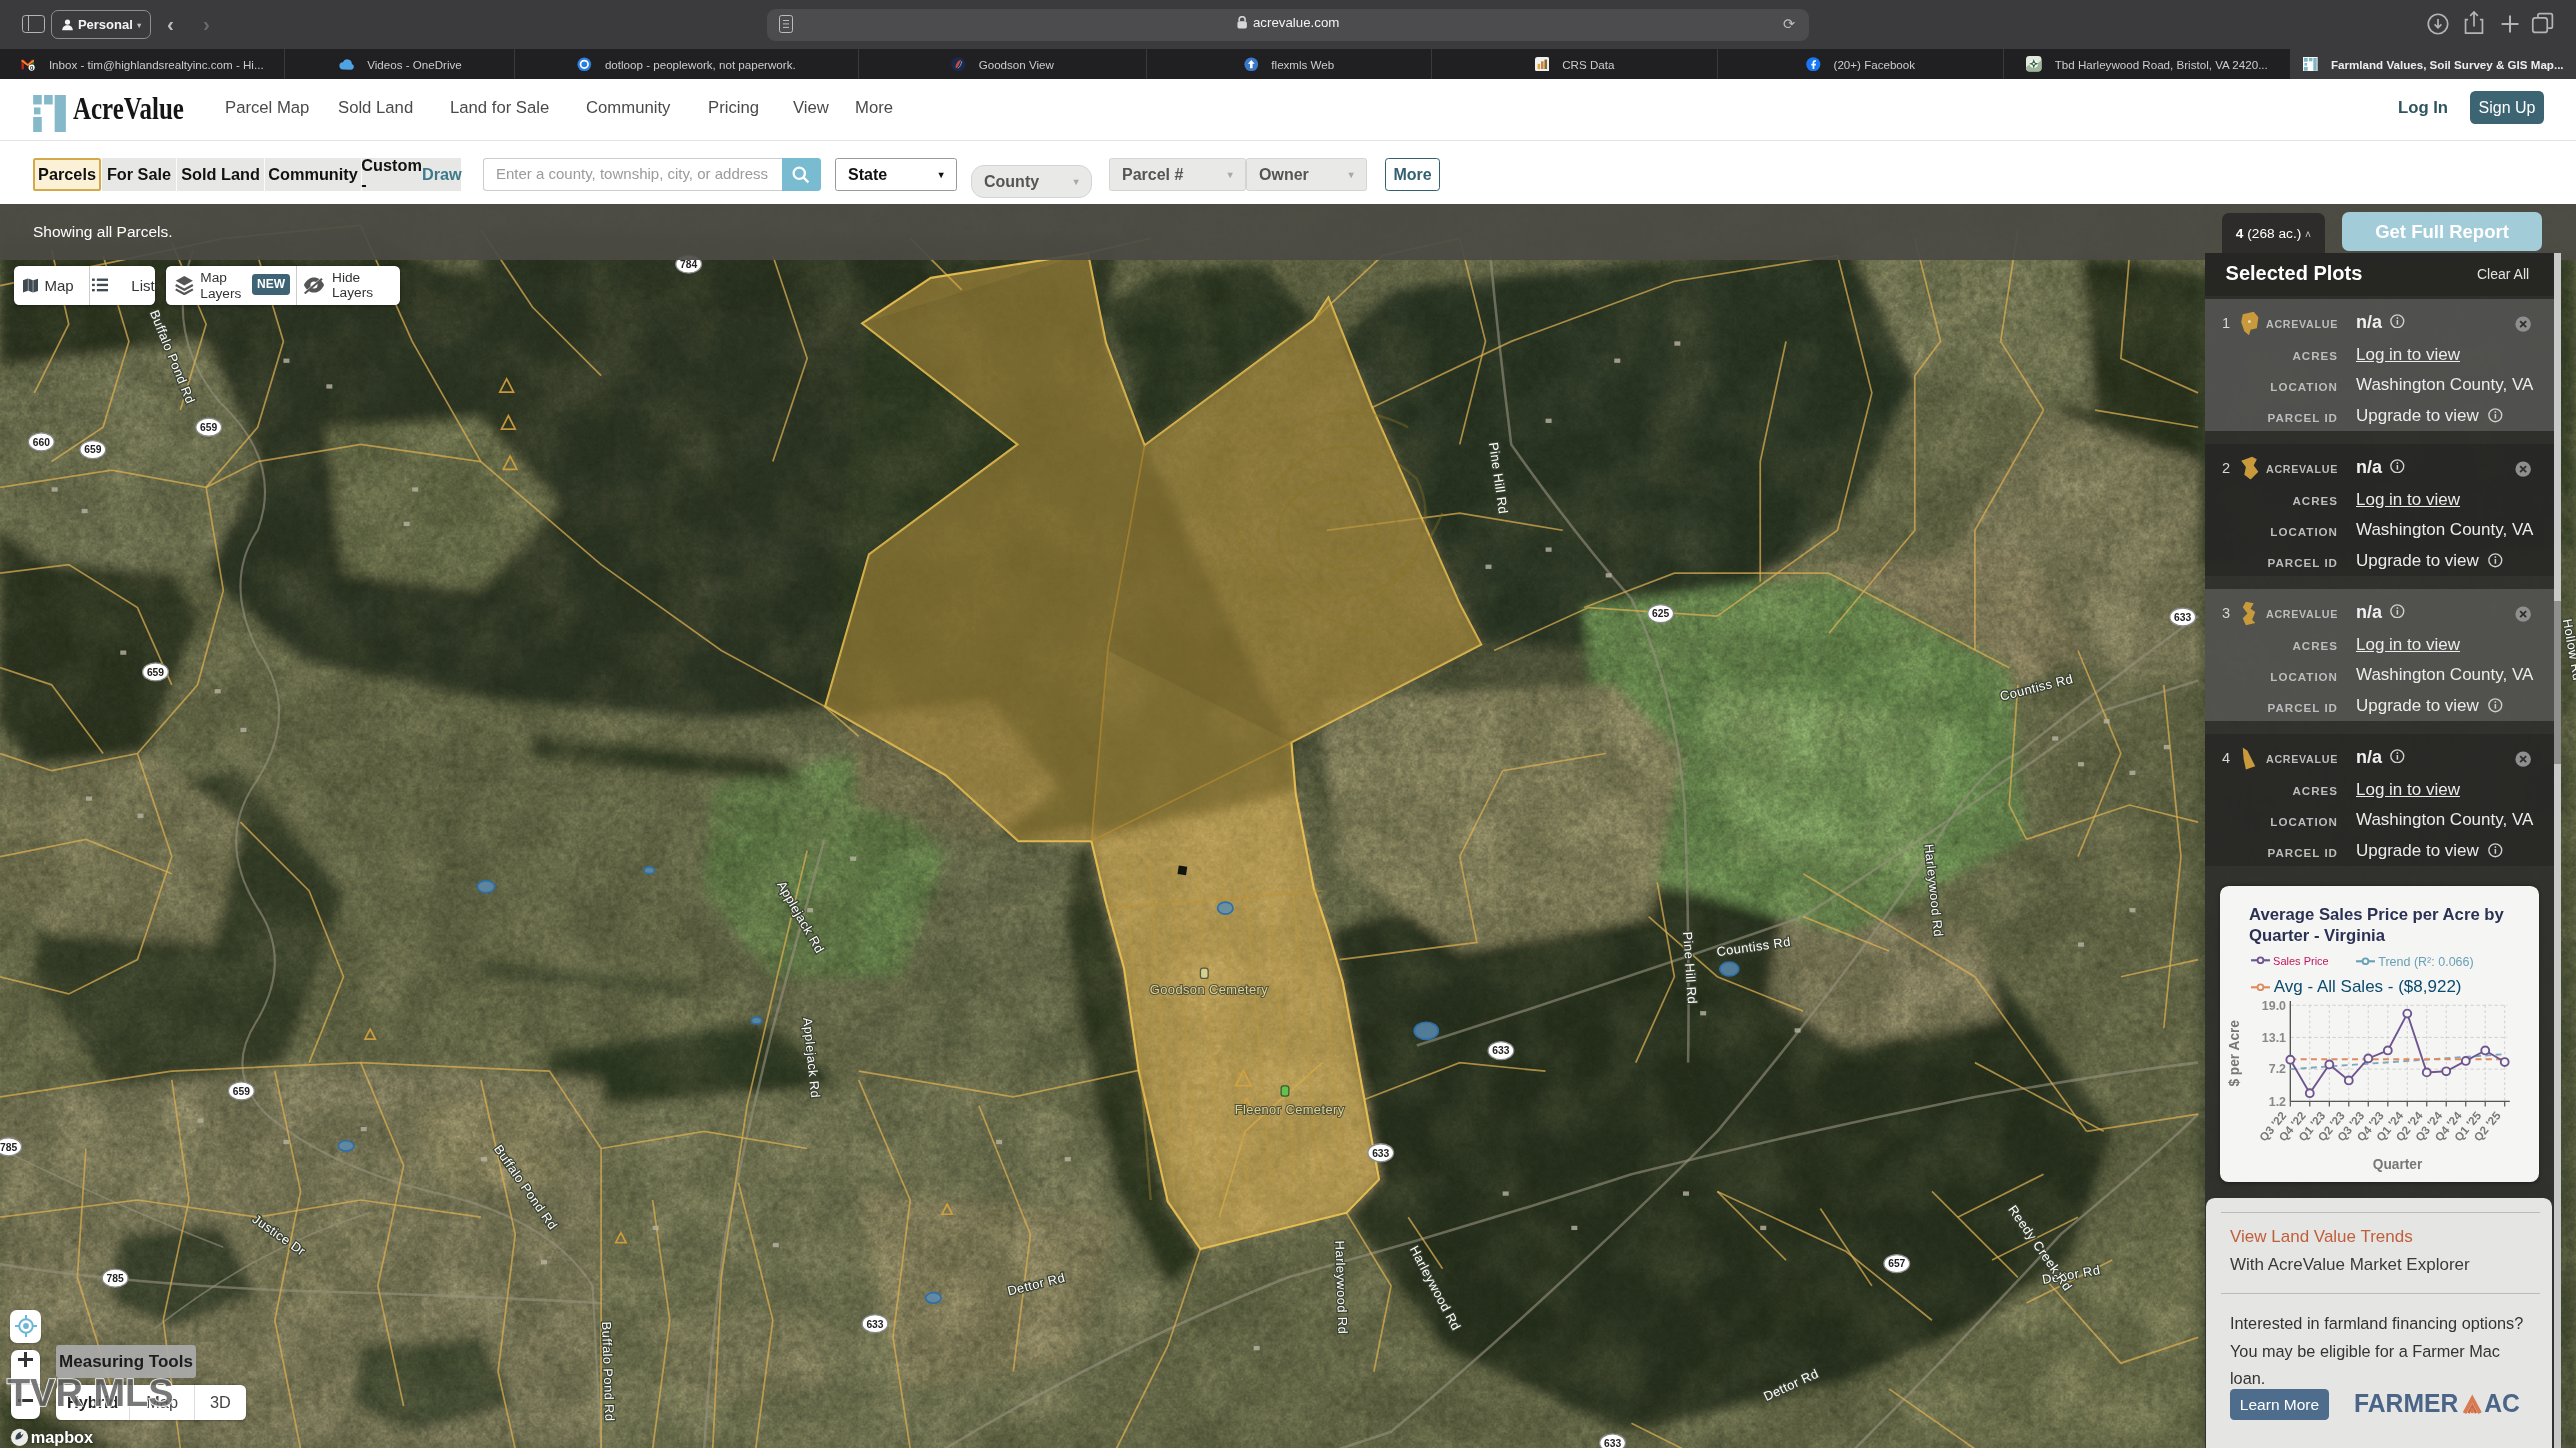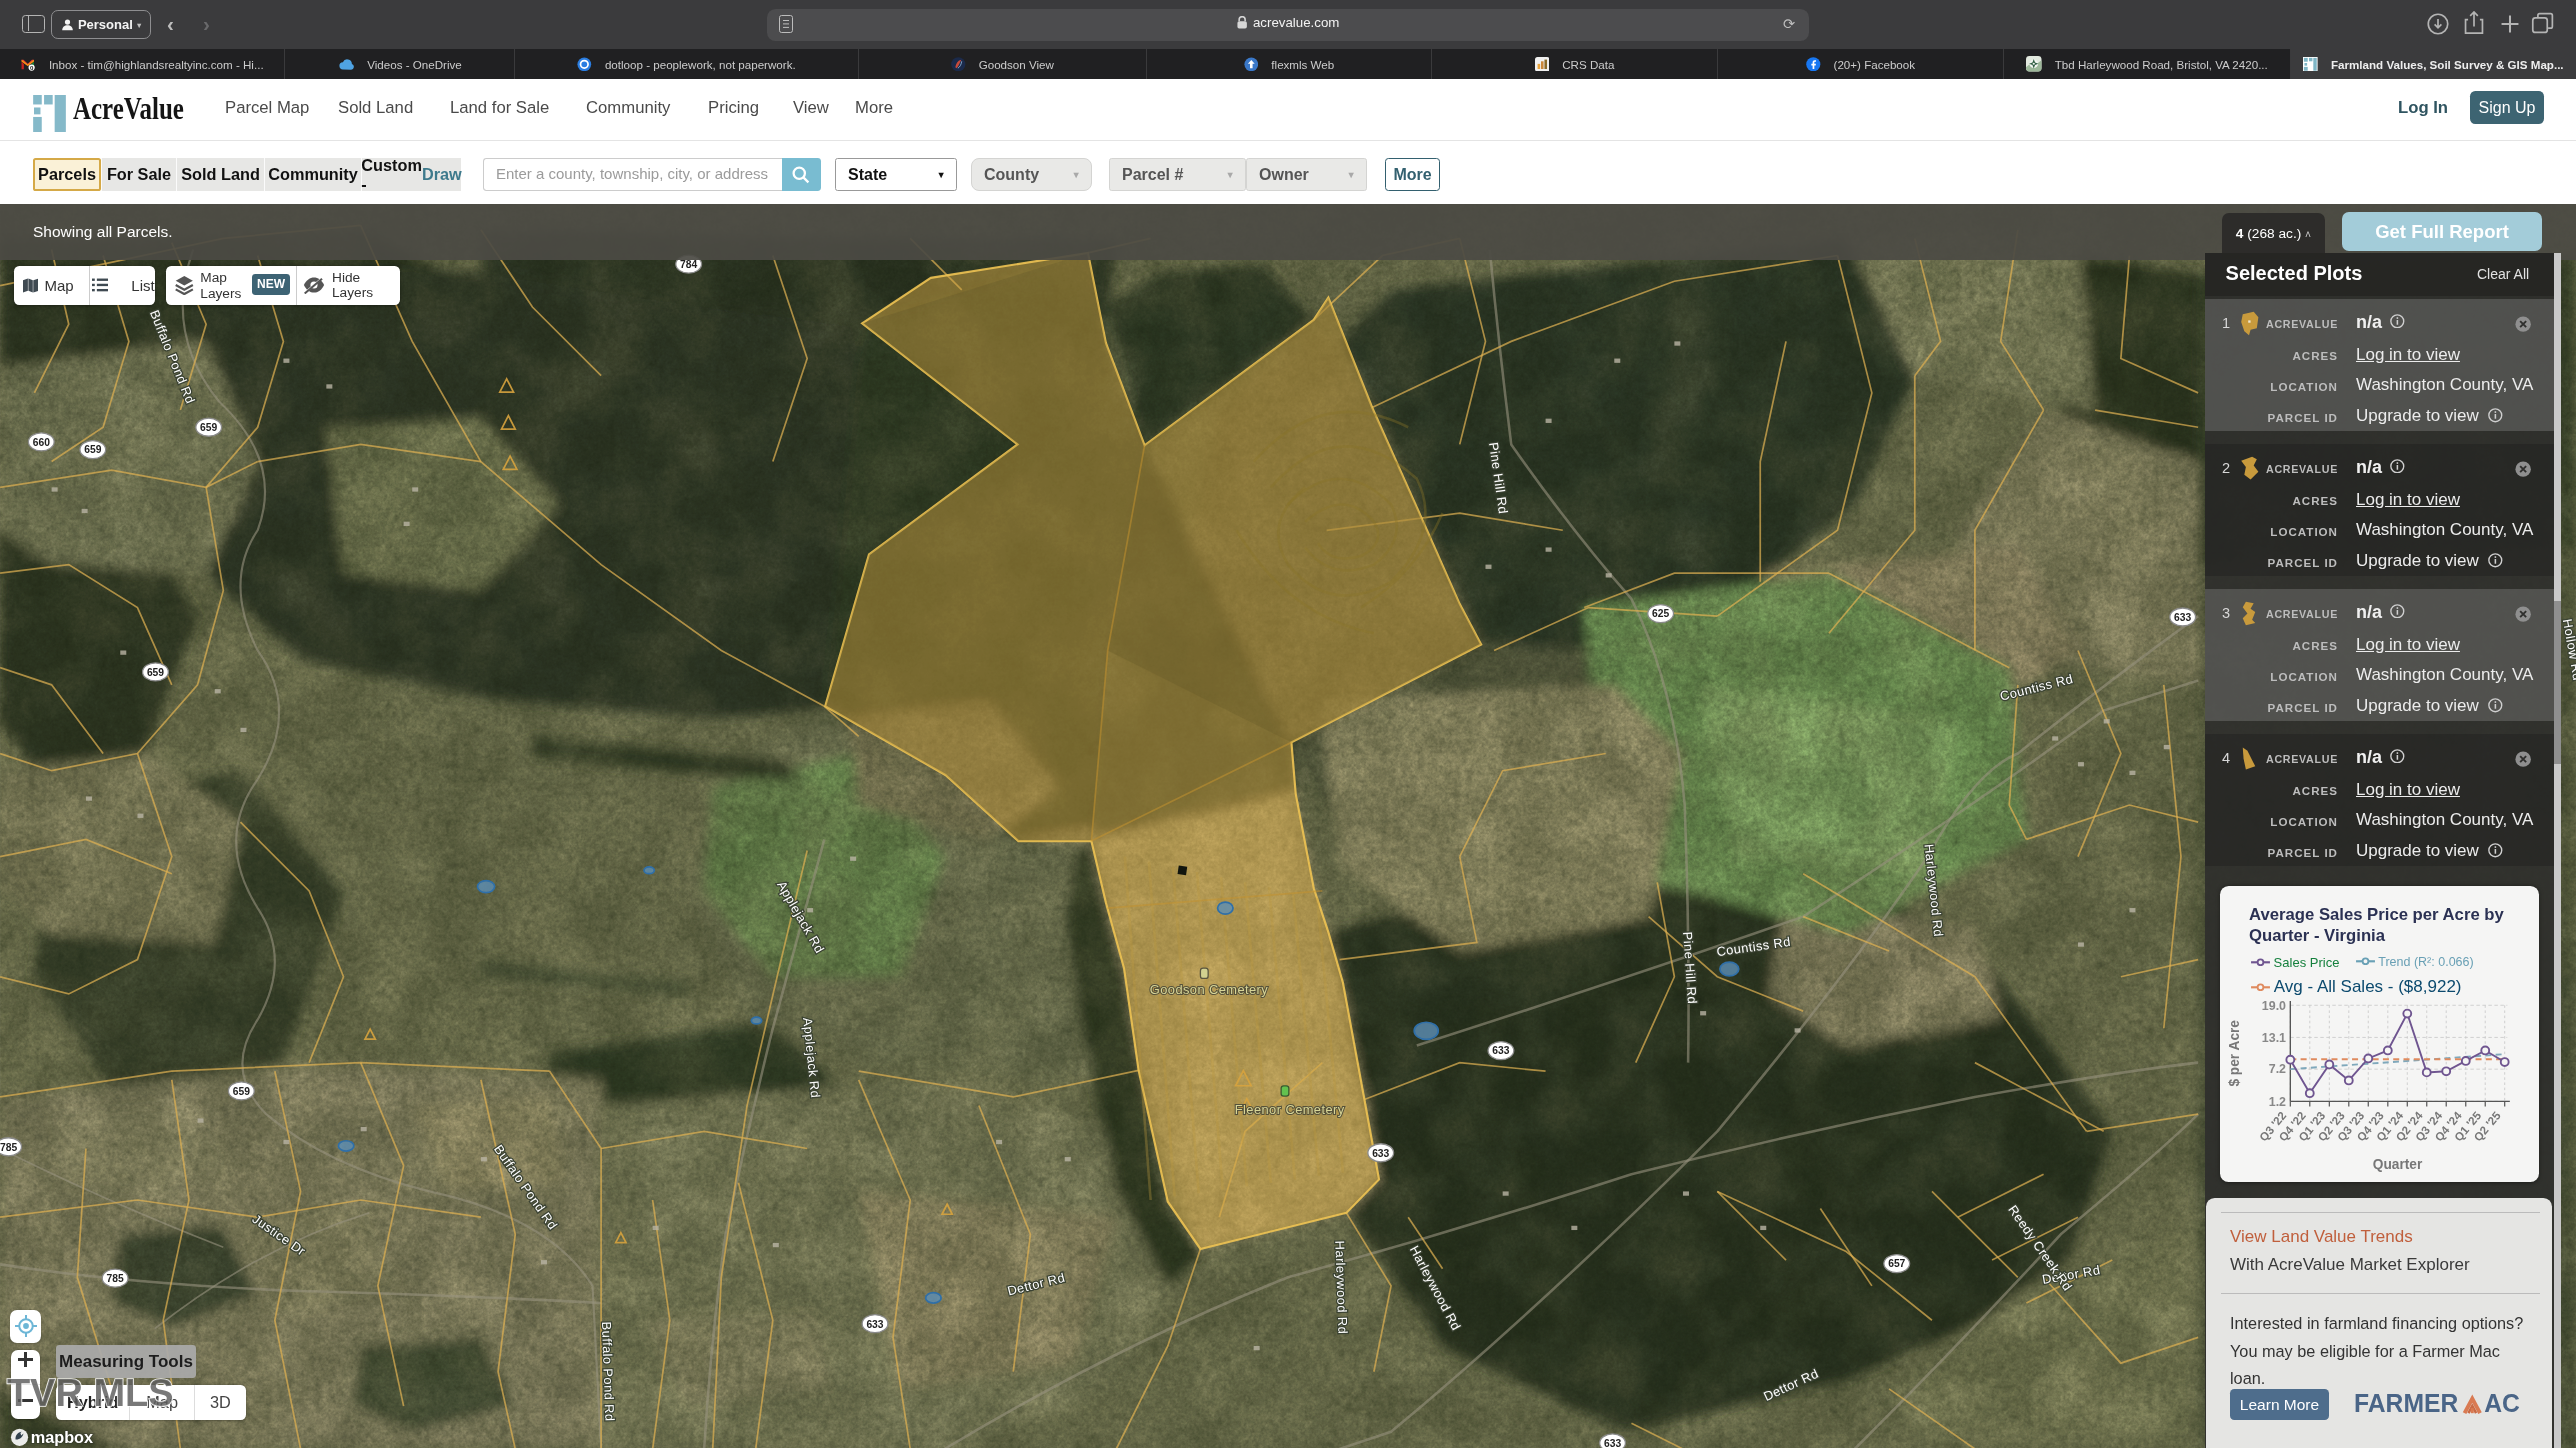--- a/index.html
+++ b/index.html
@@ -165,21 +165,21 @@
  <div style="position:absolute;left:782px;top:17px;width:39px;height:33px;background:#79bcd1;border-radius:0 3.4px 3.4px 0">
   <svg style="position:absolute;left:9.4px;top:6.9px" width="20" height="20" viewBox="0 0 23 23" fill="none" stroke="#fff" stroke-width="2.6">
           <circle cx="9.5" cy="9.5" r="6.5"></circle>
           <path d="M14.5 14.5L20 20"></path>
         </svg>
  </div>
 <div style="position:absolute;left:835px;top:17px;width:122px;height:33px;background:#fff;border:1.7px solid #999;border-radius:2.6px;display:flex;align-items:center;font-weight:bold;font-size:16px;color:#111">
         <span style="margin-left:12px">State</span>
         <span style="position:absolute;right:10.3px;color:#111;font-size:9.4px">▼</span>
       </div>
-      <div style="position:absolute;left:971px;top:17px;width:121px;height:33px;background:#e9e9e7;border:1.7px solid #d4d4d2;border-radius:8px;display:flex;align-items:center;font-weight:bold;font-size:16px;color:#555">
+      <div style="position:absolute;left:971px;top:24px;width:121px;height:33px;background:#e9e9e7;border:1.7px solid #d4d4d2;border-radius:13px;display:flex;align-items:center;font-weight:bold;font-size:16px;color:#555">
         <span style="margin-left:12px">County</span>
         <span style="position:absolute;right:10.3px;color:#a9a9a9;font-size:9.4px">▼</span>
       </div>
       <div style="position:absolute;left:1109px;top:17px;width:137px;height:33px;background:#e9e9e7;border:1.7px solid #d4d4d2;border-radius:2.6px;display:flex;align-items:center;font-weight:bold;font-size:16px;color:#555">
         <span style="margin-left:12px">Parcel #</span>
         <span style="position:absolute;right:10.3px;color:#a9a9a9;font-size:9.4px">▼</span>
       </div>
       <div style="position:absolute;left:1246px;top:17px;width:121px;height:33px;background:#e9e9e7;border:1.7px solid #d4d4d2;border-radius:2.6px;display:flex;align-items:center;font-weight:bold;font-size:16px;color:#555">
         <span style="margin-left:12px">Owner</span>
         <span style="position:absolute;right:10.3px;color:#a9a9a9;font-size:9.4px">▼</span>
@@ -681,21 +681,21 @@
       <div style="position:absolute;left:151px;top:76px;font-size:17px;color:#ececec">Washington County, VA</div>
       <div style="position:absolute;left:0;top:112px;width:133px;text-align:right;font-size:11.6px;font-weight:bold;color:#bdbdbd;letter-spacing:1px">PARCEL ID</div>
       <div style="position:absolute;left:151px;top:107px;font-size:17px;color:#ececec">Upgrade to view &nbsp;<svg width="14.6" height="14.6" viewBox="0 0 17 17" style="vertical-align:-1.7px">
           <circle cx="8.5" cy="8.5" r="7.5" fill="none" stroke="#cfcfcf" stroke-width="1.6"></circle>
           <rect x="7.7" y="7" width="1.8" height="5.5" fill="#cfcfcf"></rect>
           <rect x="7.7" y="3.8" width="1.8" height="1.9" fill="#cfcfcf"></rect>
         </svg></div>
     </div>
     <div class="ov" style="left:2220px;top:886px;width:319px;height:296px;background:#f5f5f4;border-radius:8.6px;box-shadow:0 0.9px 4.3px rgba(0,0,0,0.4)">
       <div style="position:absolute;left:29px;top:19px;font-size:16.7px;font-weight:bold;color:#2b3153;line-height:20.6px">Average Sales Price per Acre by<br>Quarter - Virginia</div>
-      <div style="position:absolute;left:31px;top:69px;font-size:13px;color:#15803d"><svg width="19" height="8.6" viewBox="0 0 22 10" style="vertical-align:0.9px">
+      <div style="position:absolute;left:31px;top:69px;font-size:11px;color:#be185d"><svg width="19" height="8.6" viewBox="0 0 22 10" style="vertical-align:0.9px">
           <line x1="0" y1="5" x2="22" y2="5" stroke="#6f5590" stroke-width="2.5"></line>
           <circle cx="11" cy="5" r="3.4" fill="#f5f5f4" stroke="#6f5590" stroke-width="2.2"></circle>
         </svg> Sales Price</div>
       <div style="position:absolute;left:136px;top:69px;font-size:12.5px;color:#69a0b5"><svg width="19" height="8.6" viewBox="0 0 22 10" style="vertical-align:0.9px">
           <line x1="0" y1="5" x2="22" y2="5" stroke="#69a0b5" stroke-width="2.5"></line>
           <circle cx="11" cy="5" r="3.4" fill="#f5f5f4" stroke="#69a0b5" stroke-width="2.2"></circle>
         </svg> Trend (R²: 0.066)</div>
       <div style="position:absolute;left:31px;top:91px;font-size:17px;color:#0c4a6e"><svg width="19" height="8.6" viewBox="0 0 22 10" style="vertical-align:0.9px">
           <line x1="0" y1="5" x2="22" y2="5" stroke="#df8a5e" stroke-width="2.5"></line>
           <circle cx="11" cy="5" r="3.4" fill="#f5f5f4" stroke="#df8a5e" stroke-width="2.2"></circle>

